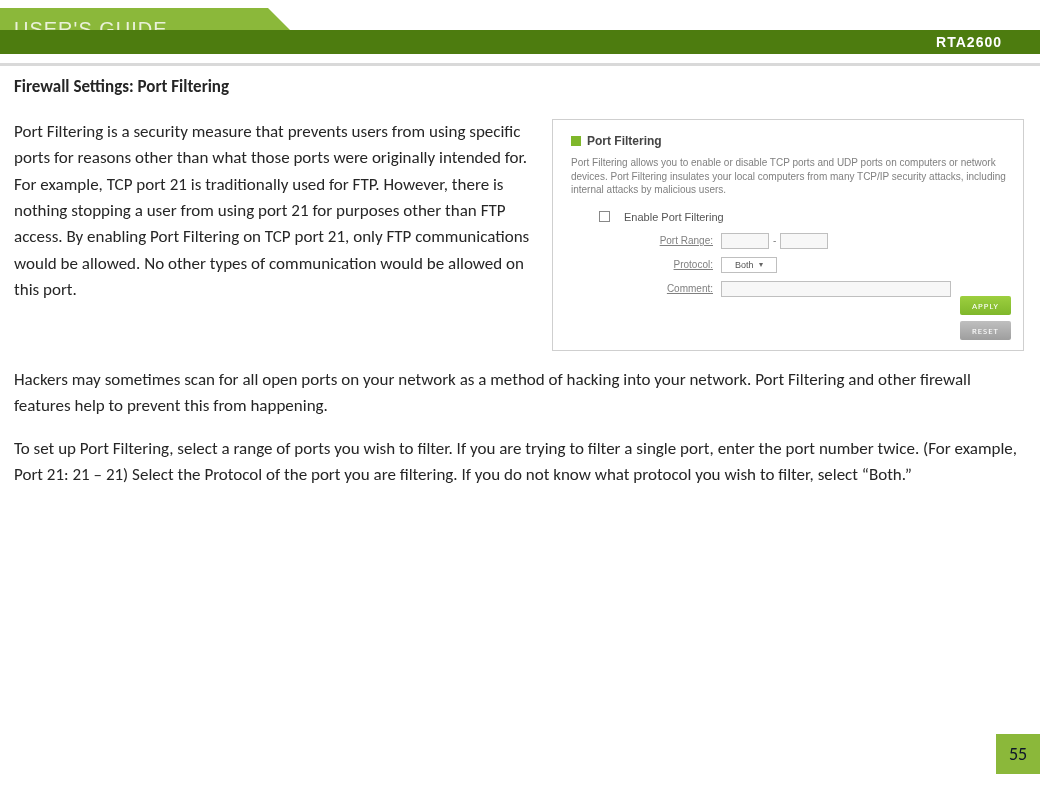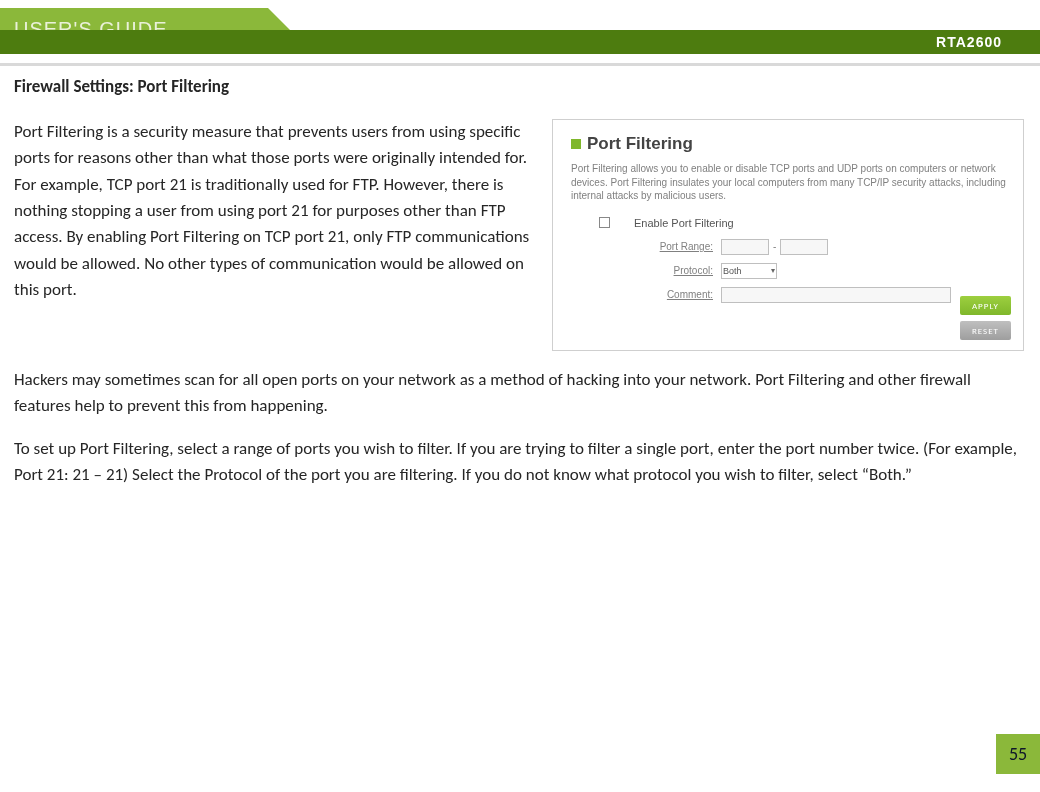--- a/index.html
+++ b/index.html
@@ -111,32 +111,32 @@
       margin-bottom: 8px;
     }
     .pf-icon {
       width: 10px; height: 10px;
       background: #7fb72b;
       display: inline-block;
     }
     .pf-title {
       color: #444;
       font-weight: bold;
-      font-size: 17px;
+      font-size: 12px;
     }
     .pf-desc {
       font-size: 10px;
       color: #808080;
       line-height: 1.35;
       margin-bottom: 14px;
     }
     .pf-enable-row {
       display: flex;
       align-items: center;
-      gap: 24px;
+      gap: 14px;
       margin-left: 28px;
       margin-bottom: 10px;
       color: #555;
       font-size: 11px;
     }
     .fake-checkbox {
       width: 11px; height: 11px;
       border: 1px solid #888;
       background: #fff;
       display: inline-block;
@@ -161,21 +161,21 @@
       display: inline-block;
     }
     .fake-select {
       height: 16px;
       width: 56px;
       border: 1px solid #bfbfbf;
       background: #fff;
       display: inline-flex;
       align-items: center;
       justify-content: space-between;
-      padding: 0 1px;
+      padding: 0 13px;
       font-size: 9px;
       color: #555;
     }
     .sc-buttons {
       position: absolute;
       right: 12px;
       bottom: 10px;
       display: flex;
       gap: 6px;
       flex-direction: column;

